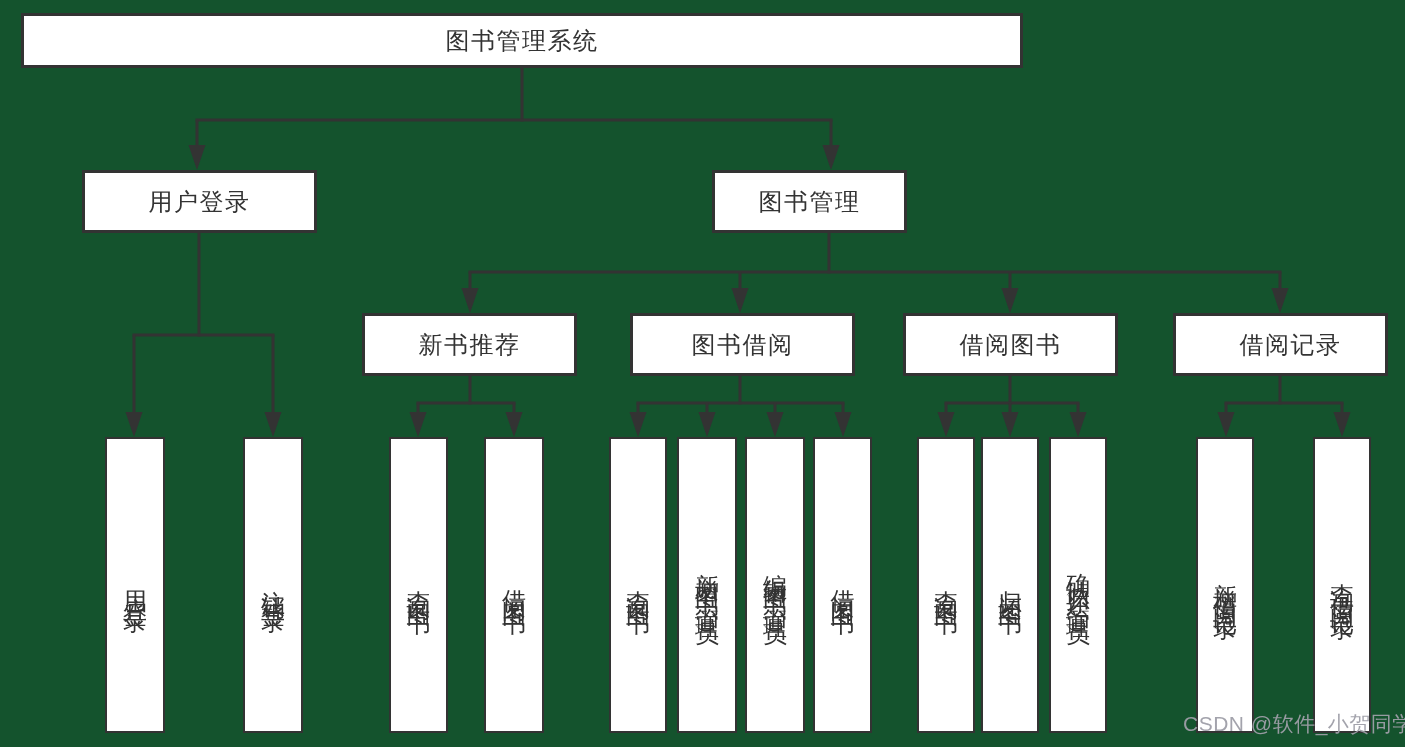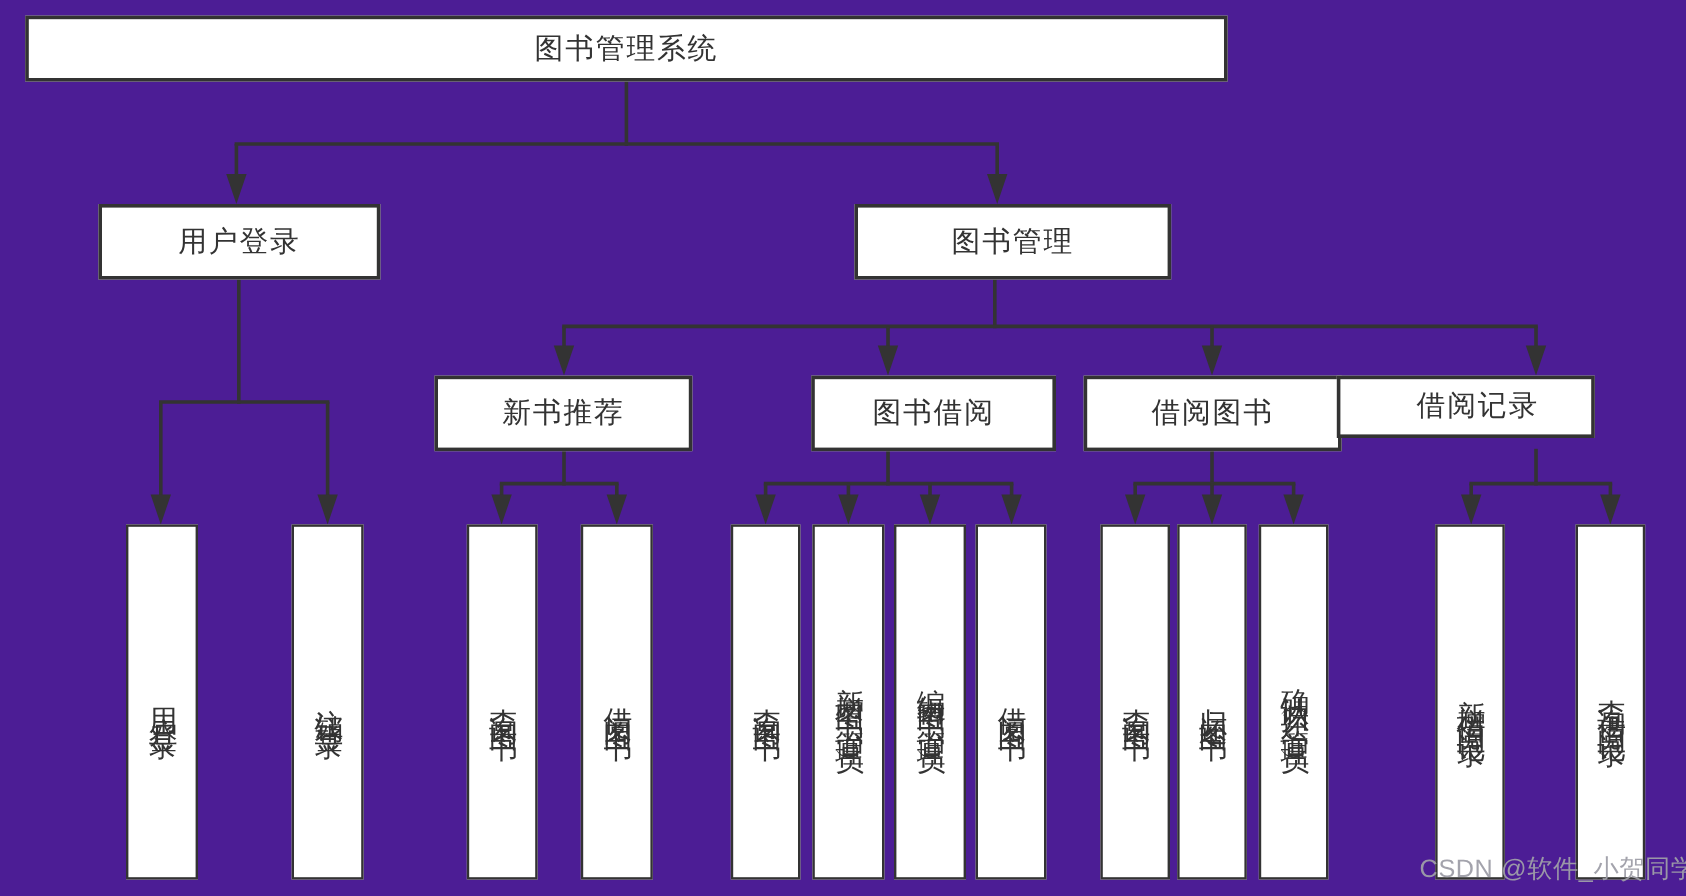--- a/index.html
+++ b/index.html
@@ -1,17 +1,17 @@
 <!DOCTYPE html>
 <html><head>
 <meta charset="utf-8">
 <style>
   html,body{margin:0;padding:0;background:#ffffff;}
   .stage{
-    position:relative;width:1405px;height:747px;background:#4c1d95;overflow:hidden;
+    position:relative;width:1405px;height:747px;background:#14532d;overflow:hidden;
     font-family:"Liberation Sans","DejaVu Sans",sans-serif;color:#333333;
   }
   .wires{position:absolute;left:0;top:0;width:1405px;height:747px;}
   .wires line{stroke:#333333;stroke-width:3;}
   .wires polygon{fill:#333333;stroke:none;}
   .node{
     position:absolute;box-sizing:border-box;background:#ffffff;border:3px solid #333333;
     display:flex;align-items:center;justify-content:center;z-index:2;
   }
   .node .hlabel{
@@ -108,34 +108,34 @@
     </g>
   </svg>
 
   <div class="node" style="left:21px;top:13px;width:1002px;height:55px;">
     <span class="hlabel">图书管理系统</span>
   </div>
 
   <div class="node" style="left:82px;top:170px;width:235px;height:63px;">
     <span class="hlabel">用户登录</span>
   </div>
-  <div class="node" style="left:712px;top:170px;width:264px;height:63px;">
+  <div class="node" style="left:712px;top:170px;width:195px;height:63px;">
     <span class="hlabel">图书管理</span>
   </div>
 
   <div class="node" style="left:362px;top:313px;width:215px;height:63px;text-align:right;">
     <span class="hlabel">新书推荐</span>
   </div>
-  <div class="node" style="left:630px;top:313px;width:204px;height:63px;margin-left:46px;">
+  <div class="node" style="left:630px;top:313px;width:225px;height:63px;">
     <span class="hlabel">图书借阅</span>
   </div>
   <div class="node" style="left:903px;top:313px;width:215px;height:63px;">
     <span class="hlabel">借阅图书</span>
   </div>
-  <div class="node" style="left:1114px;top:313px;width:215px;height:52px;padding-left:20px;">
+  <div class="node" style="left:1173px;top:313px;width:215px;height:63px;padding-left:20px;">
     <span class="hlabel">借阅记录</span>
   </div>
 
   <div class="node leaf" style="left:105px;top:437px;width:60px;height:296px;">
     <span class="vtext">用户登录</span>
   </div>
   <div class="node leaf" style="left:243px;top:437px;width:60px;height:296px;">
     <span class="vtext">注销登录</span>
   </div>
 

